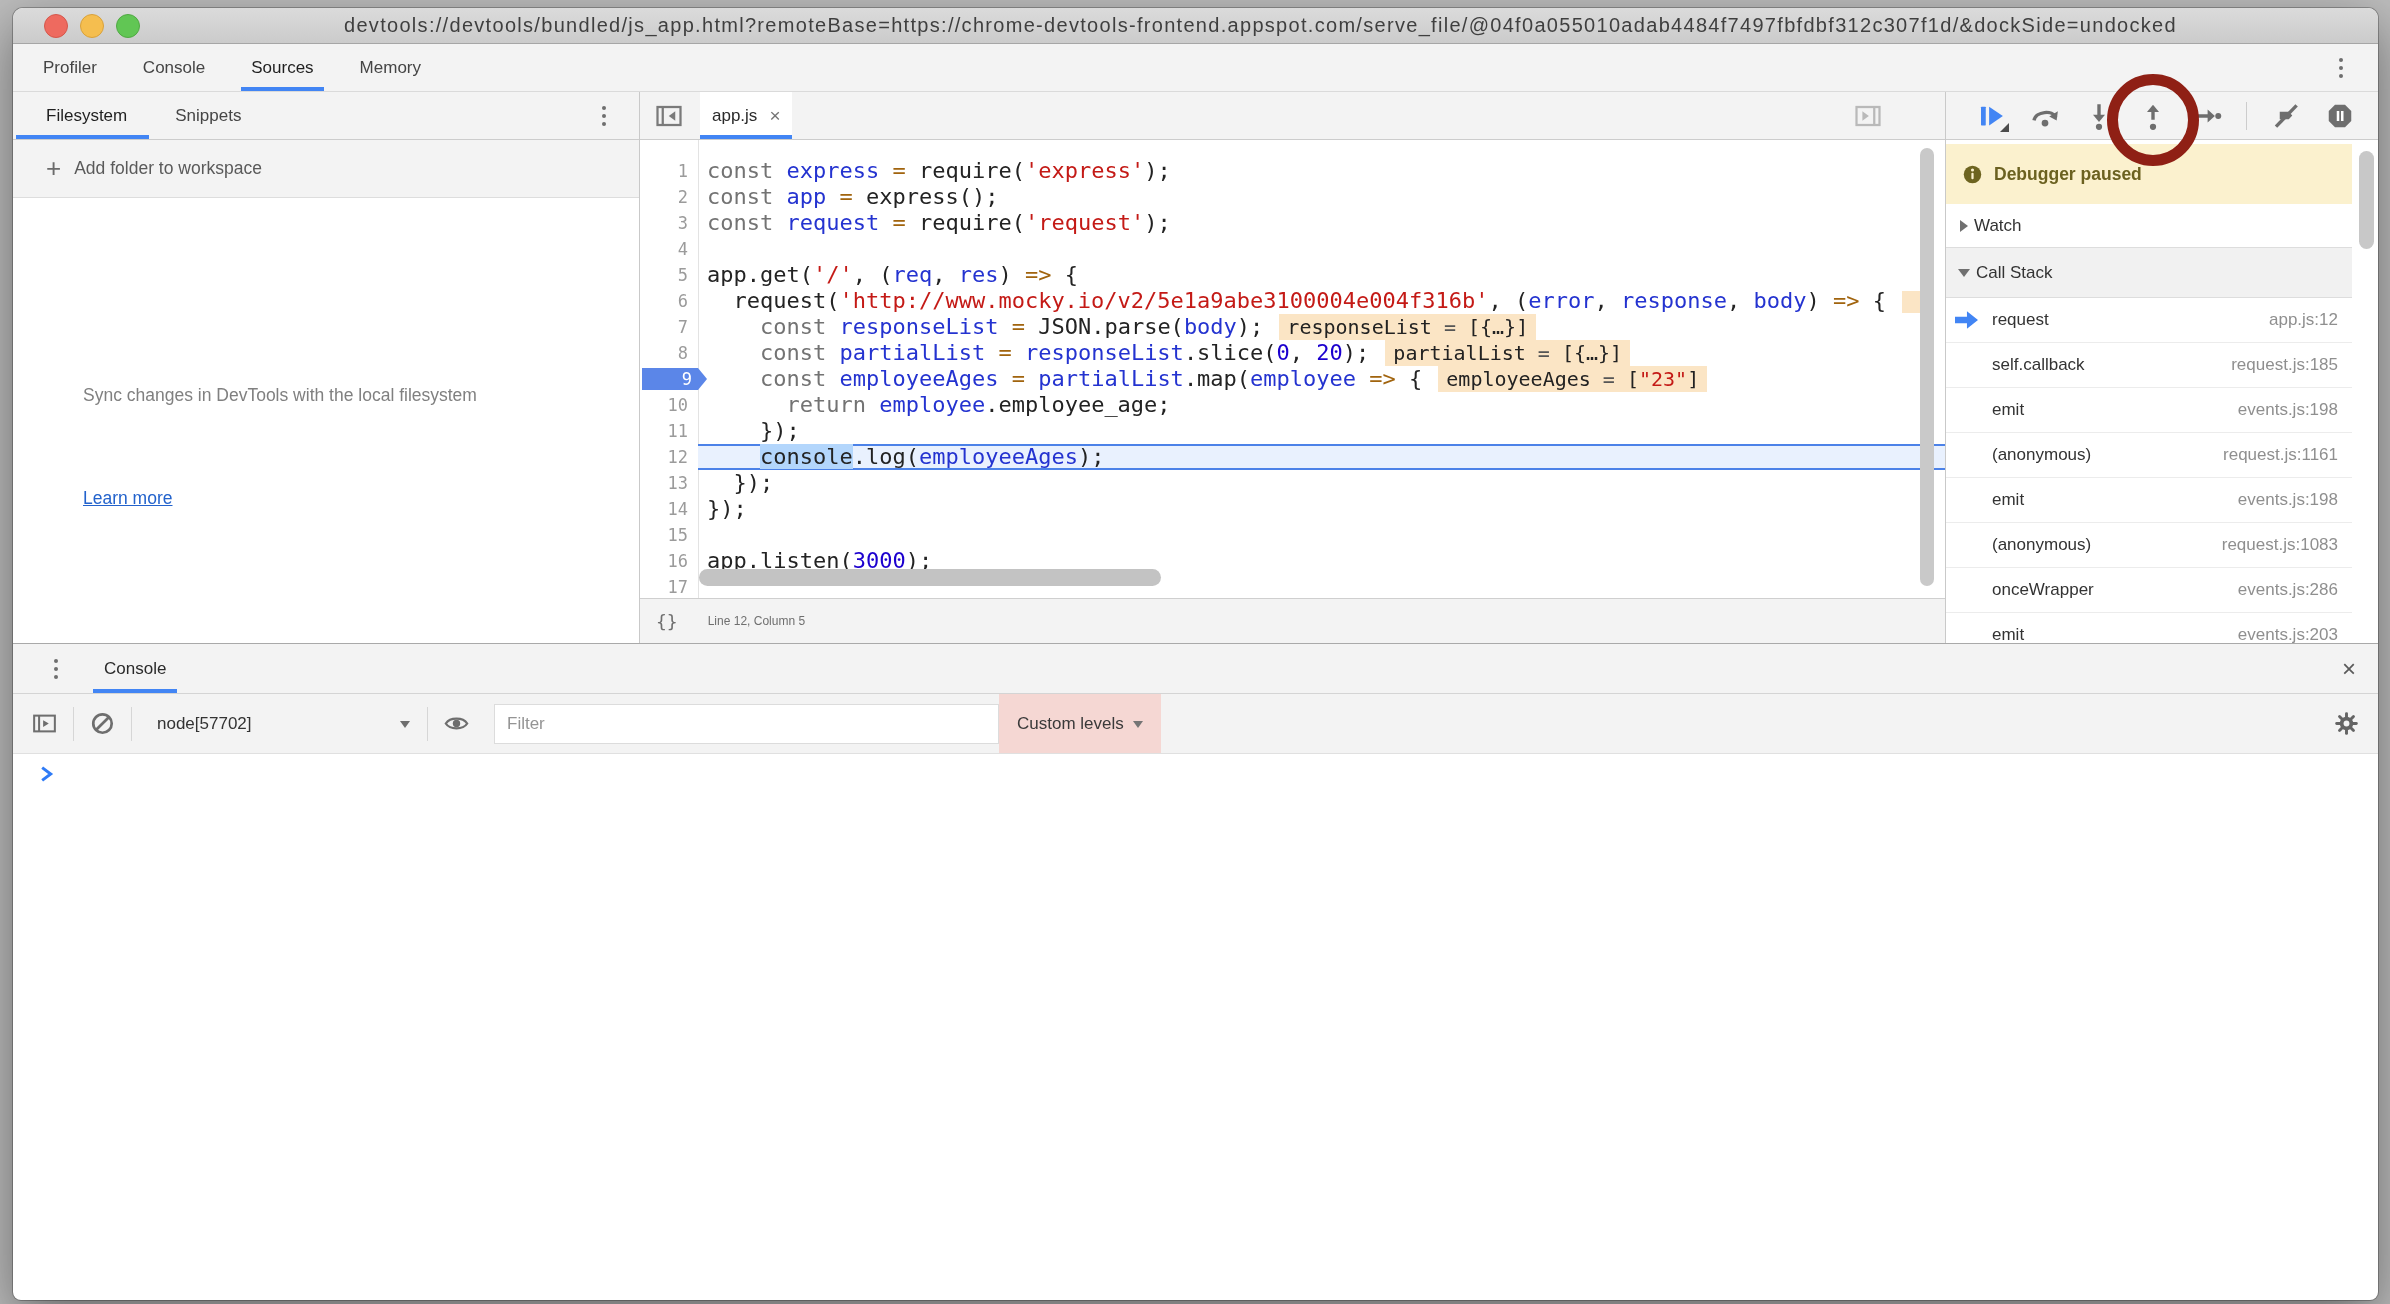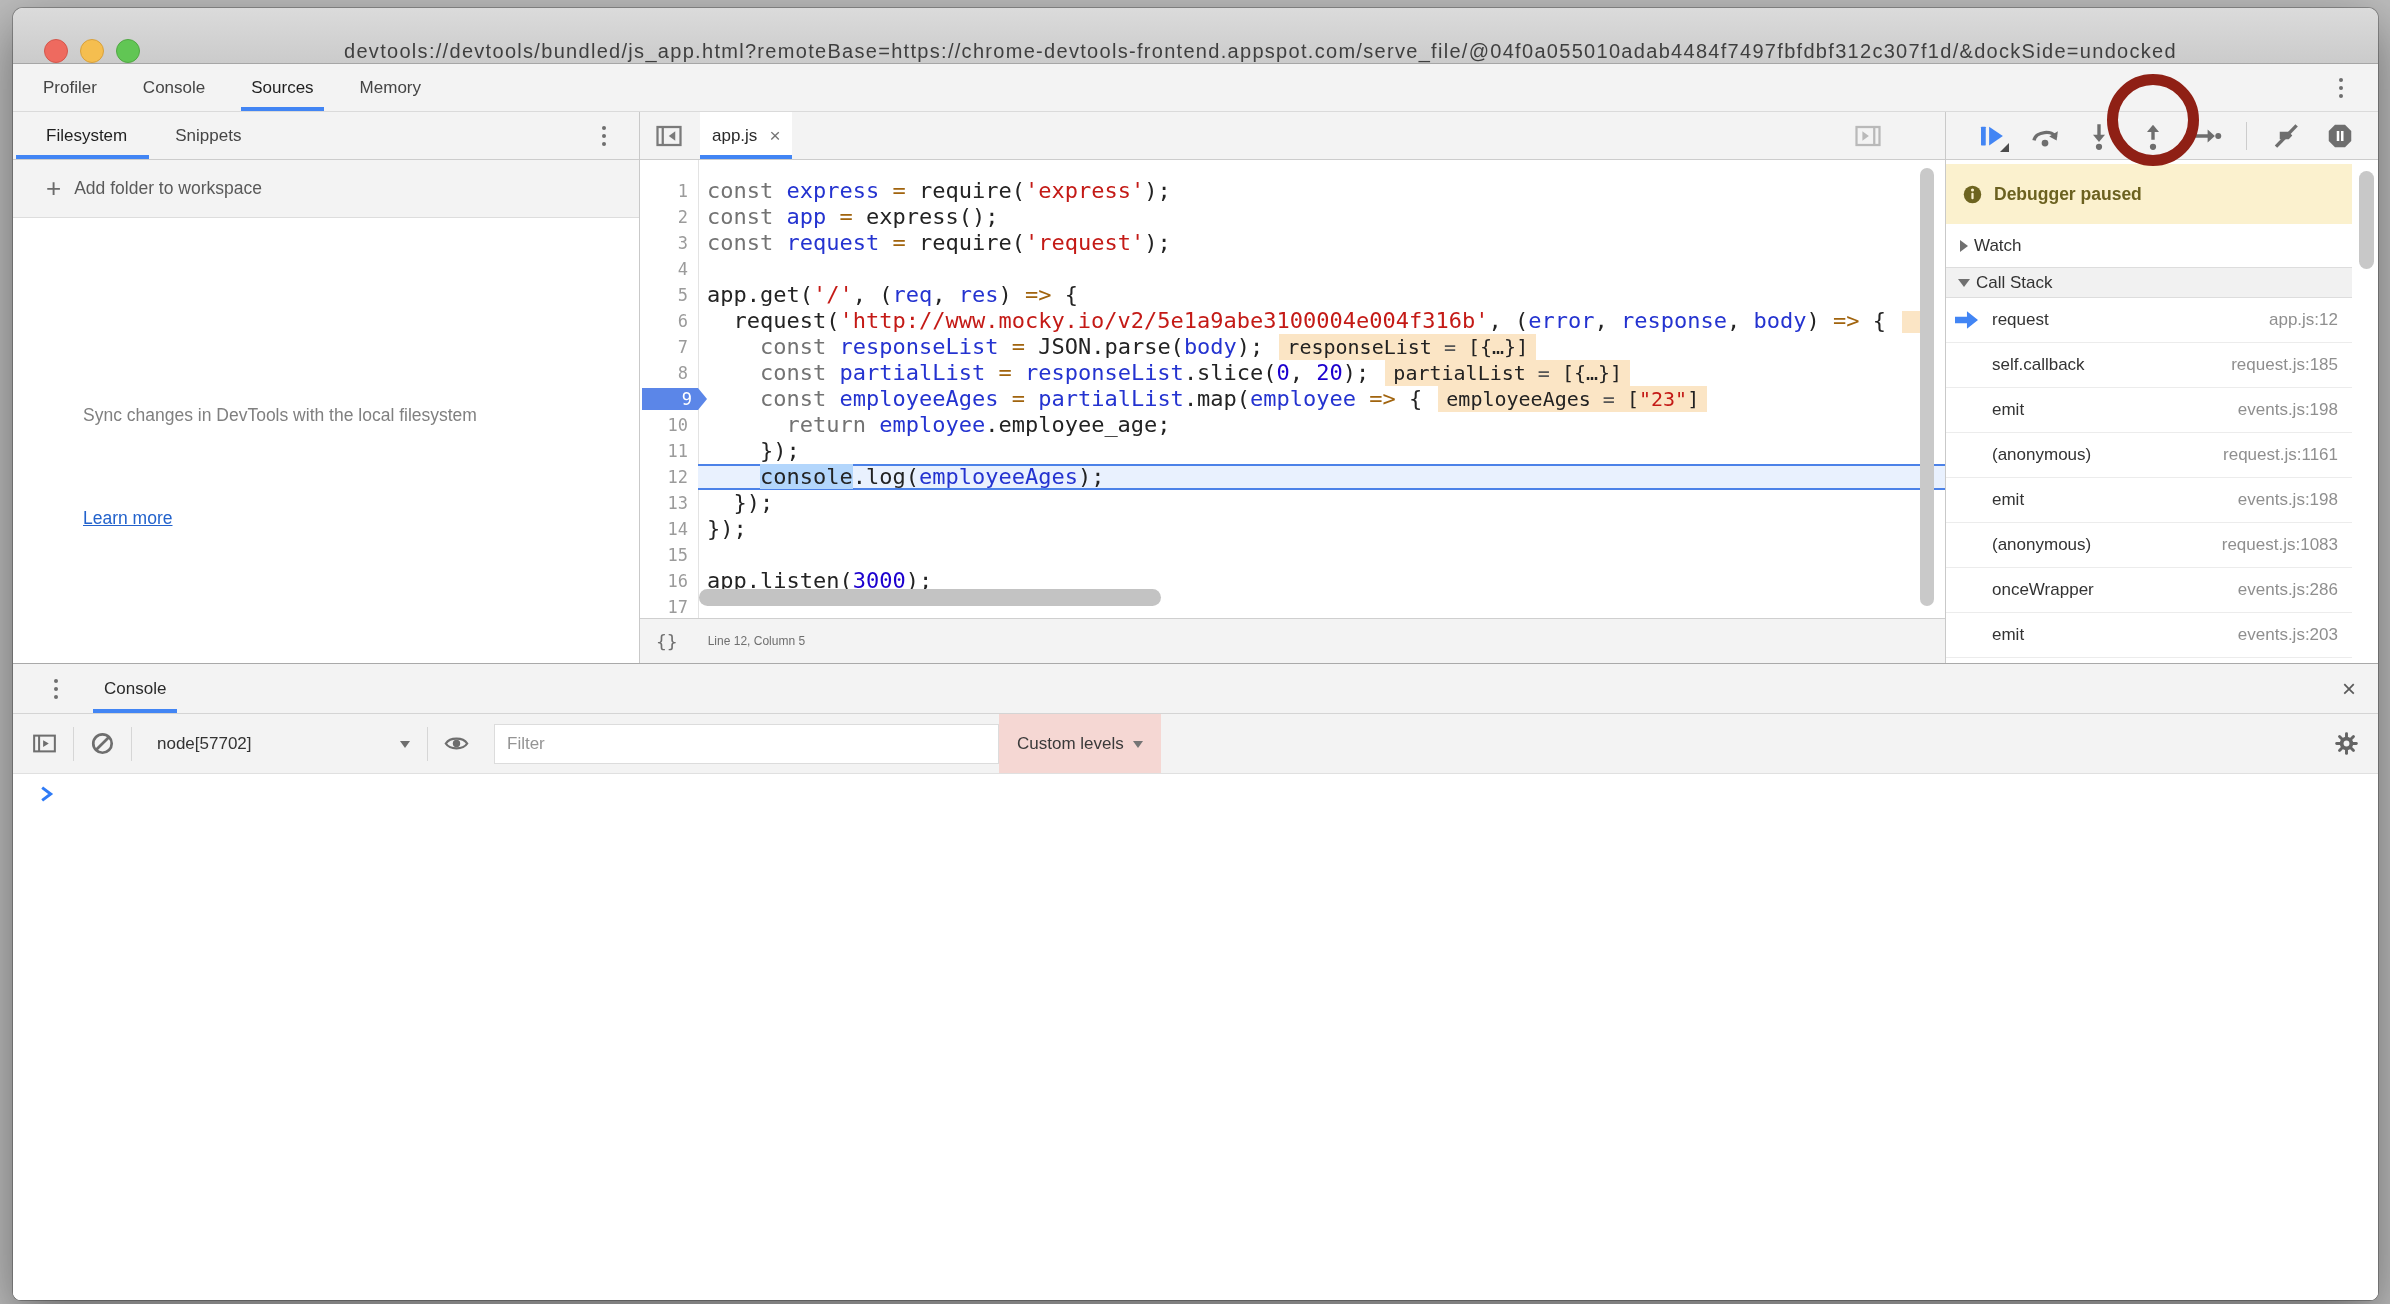--- a/index.html
+++ b/index.html
@@ -6,22 +6,22 @@
   html,body { width:2390px; height:1304px; }
   body { background:#bdbdbd; font-family:"Liberation Sans", sans-serif; overflow:hidden; }
 
   .window {
     position:absolute; left:13px; top:8px; width:2365px; height:1292px;
     background:#fff; border-radius:10px 10px 8px 8px; overflow:hidden;
     box-shadow:0 0 0 1px rgba(0,0,0,.25), 0 18px 55px rgba(0,0,0,.45);
   }
 
   
-  .titlebar { height:56px; background:linear-gradient(#dbdbdb,#cbcbcb); border-bottom:1px solid #a6a6a6;
-    position:relative; display:flex; align-items:flex-end; }
+  .titlebar { height:36px; background:linear-gradient(#dbdbdb,#cbcbcb); border-bottom:1px solid #a6a6a6;
+    position:relative; display:flex; align-items:center; }
   .tl { width:24px; height:24px; border-radius:50%; flex:none; }
   .tl.red    { margin-left:31px; background:#ee6a5f; border:1px solid #d4574c; }
   .tl.yellow { margin-left:12px; background:#f5be4f; border:1px solid #d8a13c; }
   .tl.green  { margin-left:12px; background:#61c654; border:1px solid #51a844; }
   .title-text { position:absolute; left:150px; right:20px; text-align:center; font-size:20px;
     letter-spacing:1.3px; color:#3f3f3f; white-space:nowrap; overflow:hidden; }
 
   
   .main-tabs { height:48px; background:#f3f3f3; border-bottom:1px solid #dadada; display:flex; align-items:stretch; padding-left:20px; }
   .mtab { display:flex; align-items:center; padding:0 10px; margin-right:26px; position:relative; font-size:17px; color:#454545; cursor:default; }
@@ -98,21 +98,21 @@
   .dbg-toolbar { background:#f3f3f3; border-bottom:1px solid #ccc; display:flex; align-items:center; padding-left:30px; gap:24px; }
   .dbg-toolbar .vsep { width:1px; height:28px; background:#ccc; flex:none; }
   .ico .corner { position:absolute; right:-3px; bottom:-1px; width:0; height:0; border-left:9px solid transparent; border-bottom:9px solid #4c4c4c; }
 
   .dbg-body { height:503px; position:relative; overflow:hidden; background:#fff; }
   .paused-banner { width:calc(100% - 26px); height:60px; margin-top:4px; background:#fbf1ce; display:flex; align-items:center; padding-left:16px; }
   .paused-banner .txt { margin-left:11px; font-size:17.5px; font-weight:bold; color:#6b6120; }
   .paused-banner svg { width:21px; height:21px; display:block; }
   .sect { width:calc(100% - 26px); display:flex; align-items:center; border-bottom:1px solid #ddd; font-size:17px; color:#333; }
   .sect.watch { height:44px; background:#fff; }
-  .sect.stack { height:30px; background:#f1f1f1; }
+  .sect.stack { height:50px; background:#f1f1f1; }
   .tri-r { width:0; height:0; border-top:6px solid transparent; border-bottom:6px solid transparent; border-left:8px solid #707070; margin-left:14px; }
   .tri-d { width:0; height:0; border-left:6px solid transparent; border-right:6px solid transparent; border-top:8px solid #707070; margin-left:12px; }
   .sect .lbl { margin-left:6px; }
   .frame { width:calc(100% - 26px); height:45px; border-bottom:1px solid #ececec; display:flex; align-items:center; padding:0 14px 0 46px; position:relative; }
   .frame .fn { flex:1; font-size:17px; color:#333; white-space:nowrap; overflow:hidden; }
   .frame .loc { font-size:17px; color:#8f8f8f; margin-left:10px; }
   .frame-arrow { position:absolute; left:9px; top:50%; margin-top:-9px; width:23px; height:18px; background:#4285f4;
     clip-path:polygon(0 32%, 52% 32%, 52% 2%, 100% 50%, 52% 98%, 52% 68%, 0 68%); }
   .rscroll { position:absolute; right:4px; top:11px; width:15px; height:98px; background:#c8c8c8; border-radius:8px; }
 

